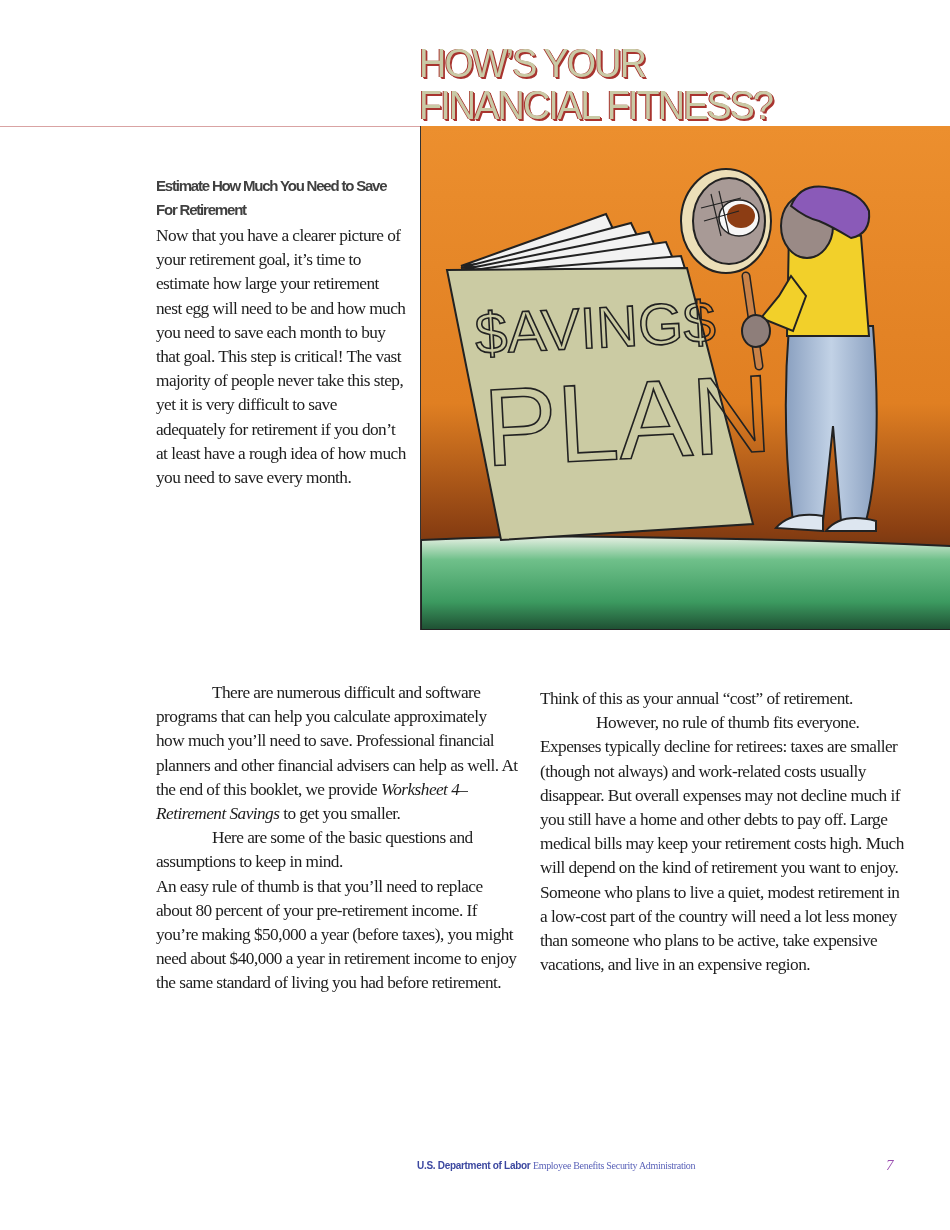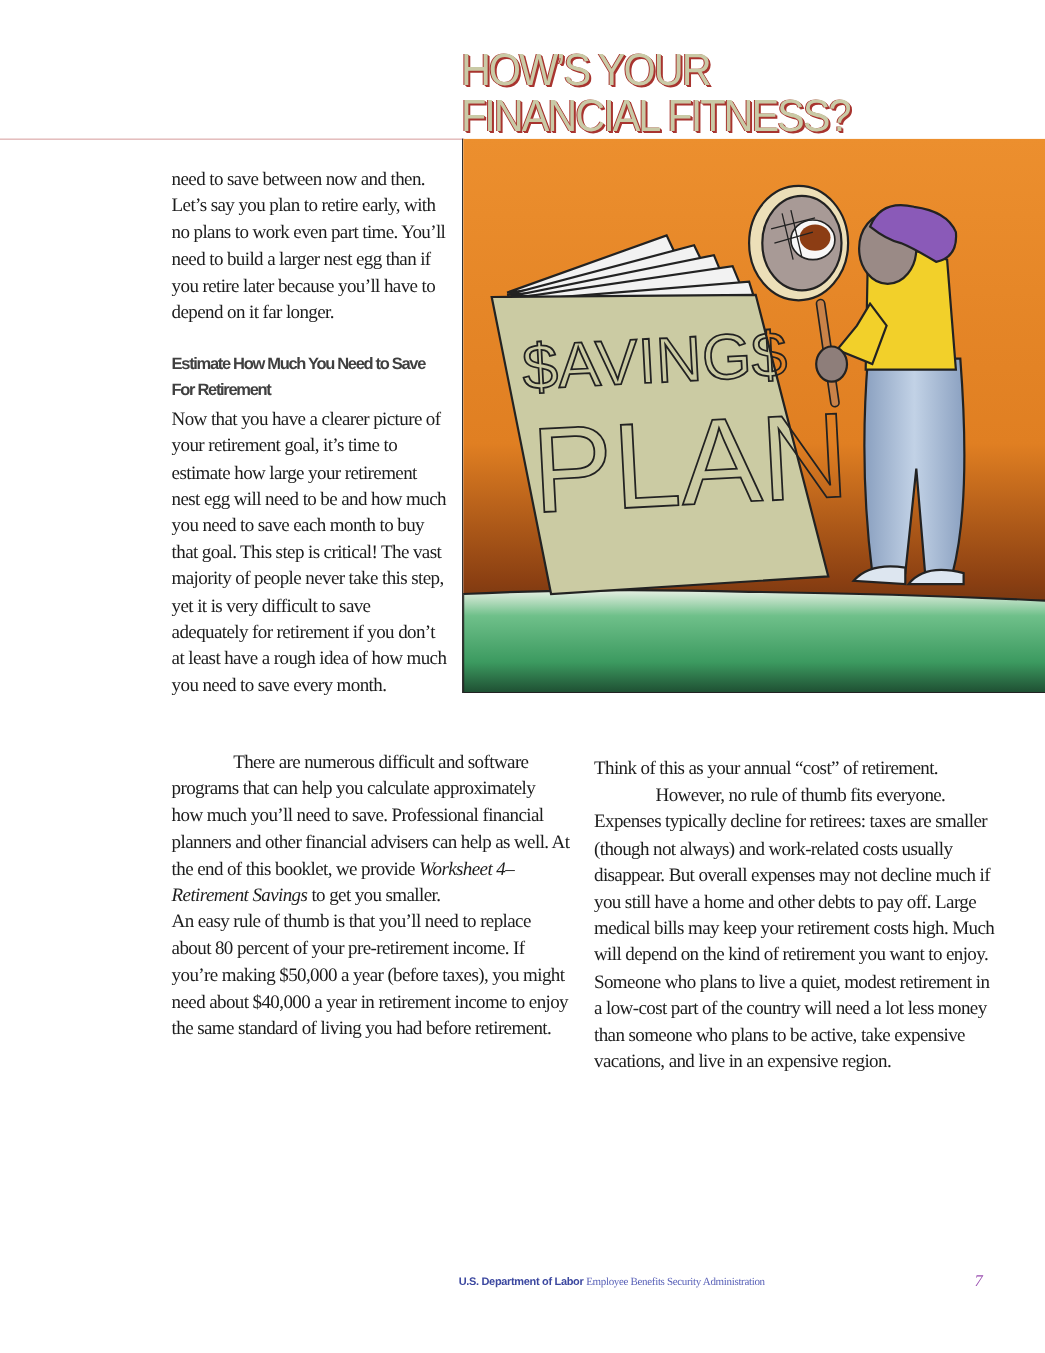--- a/index.html
+++ b/index.html
@@ -115,27 +115,27 @@
     <ellipse cx="318" cy="92" rx="20" ry="18" fill="#f7f7f7" stroke="#222" stroke-width="1.5"></ellipse>
     <ellipse cx="320" cy="90" rx="14" ry="12" fill="#8c3d14"></ellipse>
     <path d="M290 68 L300 110 M280 82 L320 72 M283 95 L318 85 M298 65 L308 108" stroke="#222" stroke-width="1.2" fill="none"></path>
     <path d="M325 150 L338 240" stroke="#222" stroke-width="9" stroke-linecap="round"></path>
     <path d="M325 150 L338 240" stroke="#c98248" stroke-width="6" stroke-linecap="round"></path>
     <ellipse cx="335" cy="205" rx="14" ry="16" fill="#8e7e7a" stroke="#222" stroke-width="2"></ellipse>
   </svg>
 </div>
 
 <div class="col" style="left:156px; top:151px; width:250px;">
-  <p>need to save between now and then. Let’s say you plan to retire early, with no plans to work even part time. You’ll need to build a larger nest egg than if you retire later because you’ll have to depend on it far longer.</p>
   <h2 class="section-heading" style="margin-top:23px;">Estimate How Much You Need to Save For Retirement</h2>
   <p style="margin-top:3px;">Now that you have a clearer picture of your retirement goal, it’s time to estimate how large your retirement nest egg will need to be and how much you need to save each month to buy that goal. This step is critical! The vast majority of people never take this step, yet it is very difficult to save adequately for retirement if you don’t at least have a rough idea of how much you need to save every month.</p>
 </div>
 
 <div class="col" style="left:156px; top:681px; width:362px;">
   <p class="indent"><span>There are numerous difficult and software programs that can help you calculate approximately how much you’ll need to save. Professional financial planners and other financial advisers can help as well. At the end of this booklet, we provide </span><em>Worksheet 4–Retirement Savings</em><span> to get you smaller.</span></p>
+  <p class="indent">Here are some of the basic questions and assumptions to keep in mind.</p>
   <p>An easy rule of thumb is that you’ll need to replace about 80 percent of your pre-retirement income. If you’re making $50,000 a year (before taxes), you might need about $40,000 a year in retirement income to enjoy the same standard of living you had before retirement.</p>
 </div>
 
 <div class="col" style="left:540px; top:643px; width:368px;margin-top:44px;">
   <p>Think of this as your annual “cost” of retirement.</p>
   <p class="indent">However, no rule of thumb fits everyone. Expenses typically decline for retirees: taxes are smaller (though not always) and work-related costs usually disappear. But overall expenses may not decline much if you still have a home and other debts to pay off. Large medical bills may keep your retirement costs high. Much will depend on the kind of retirement you want to enjoy. Someone who plans to live a quiet, modest retirement in a low-cost part of the country will need a lot less money than someone who plans to be active, take expensive vacations, and live in an expensive region.</p>
 </div>
 
 <div class="footer">
   <span class="org">U.S. Department of Labor</span>

